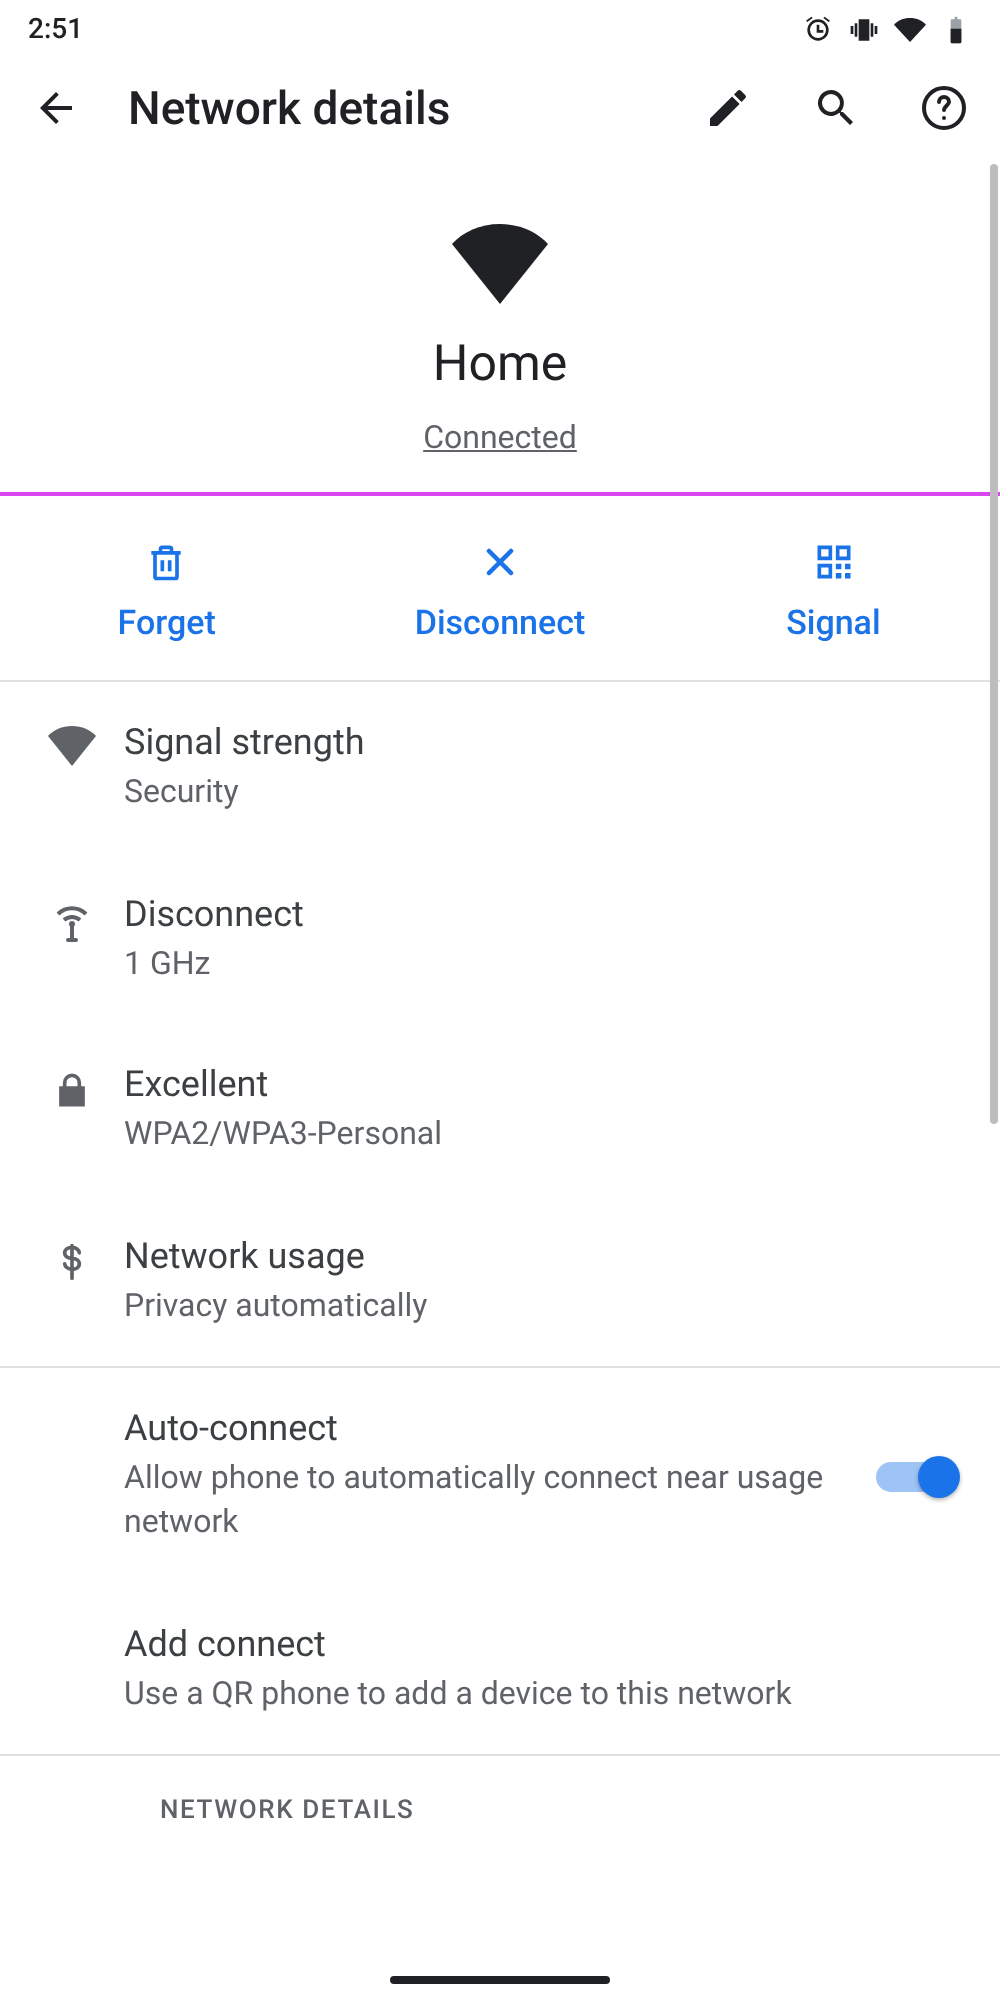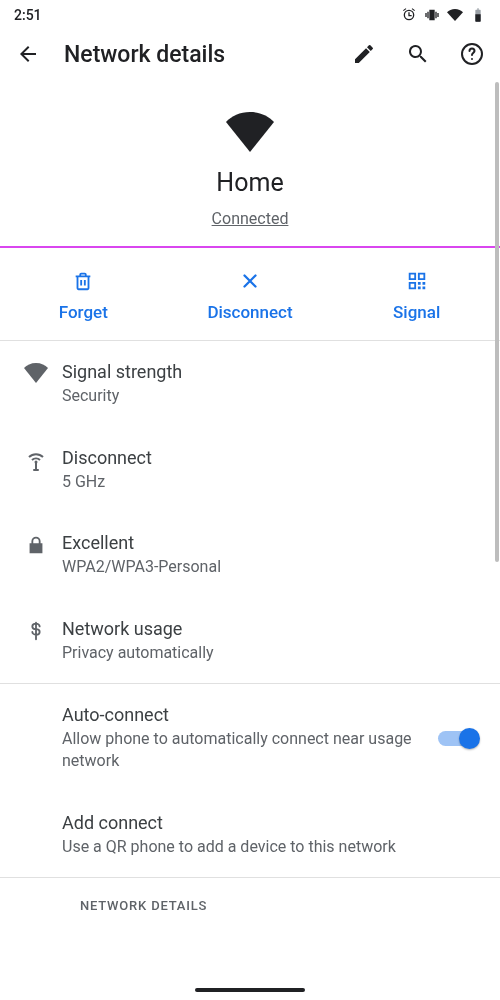--- a/index.html
+++ b/index.html
@@ -134,21 +134,21 @@
   <div class="row">
     <div class="ric">
         <svg width="24" height="24" viewBox="0 0 24 24" fill="none" stroke="#5f6368" stroke-width="2">
           <path d="M5 8a10 10 0 0114 0M8 11a6 6 0 018 0"></path>
           <circle cx="12" cy="13" r="1.5" fill="#5f6368" stroke="none"></circle>
           <path d="M12 14v6M10 21h4" stroke-linecap="round"></path>
         </svg>
       </div>
     <div class="body">
       <div class="title">Disconnect</div>
-      <div class="sub">5 GHz</div>
+      <div class="sub">1 GHz</div>
     </div>
   </div>
 
   <div class="row">
     <div class="ric">
         <svg width="22" height="22" viewBox="0 0 24 24" fill="#5f6368">
           <path d="M17 10V8a5 5 0 00-10 0v2H5v11h14V10h-2zm-8 0V8a3 3 0 016 0v2H9z"></path>
         </svg>
       </div>
     <div class="body">

